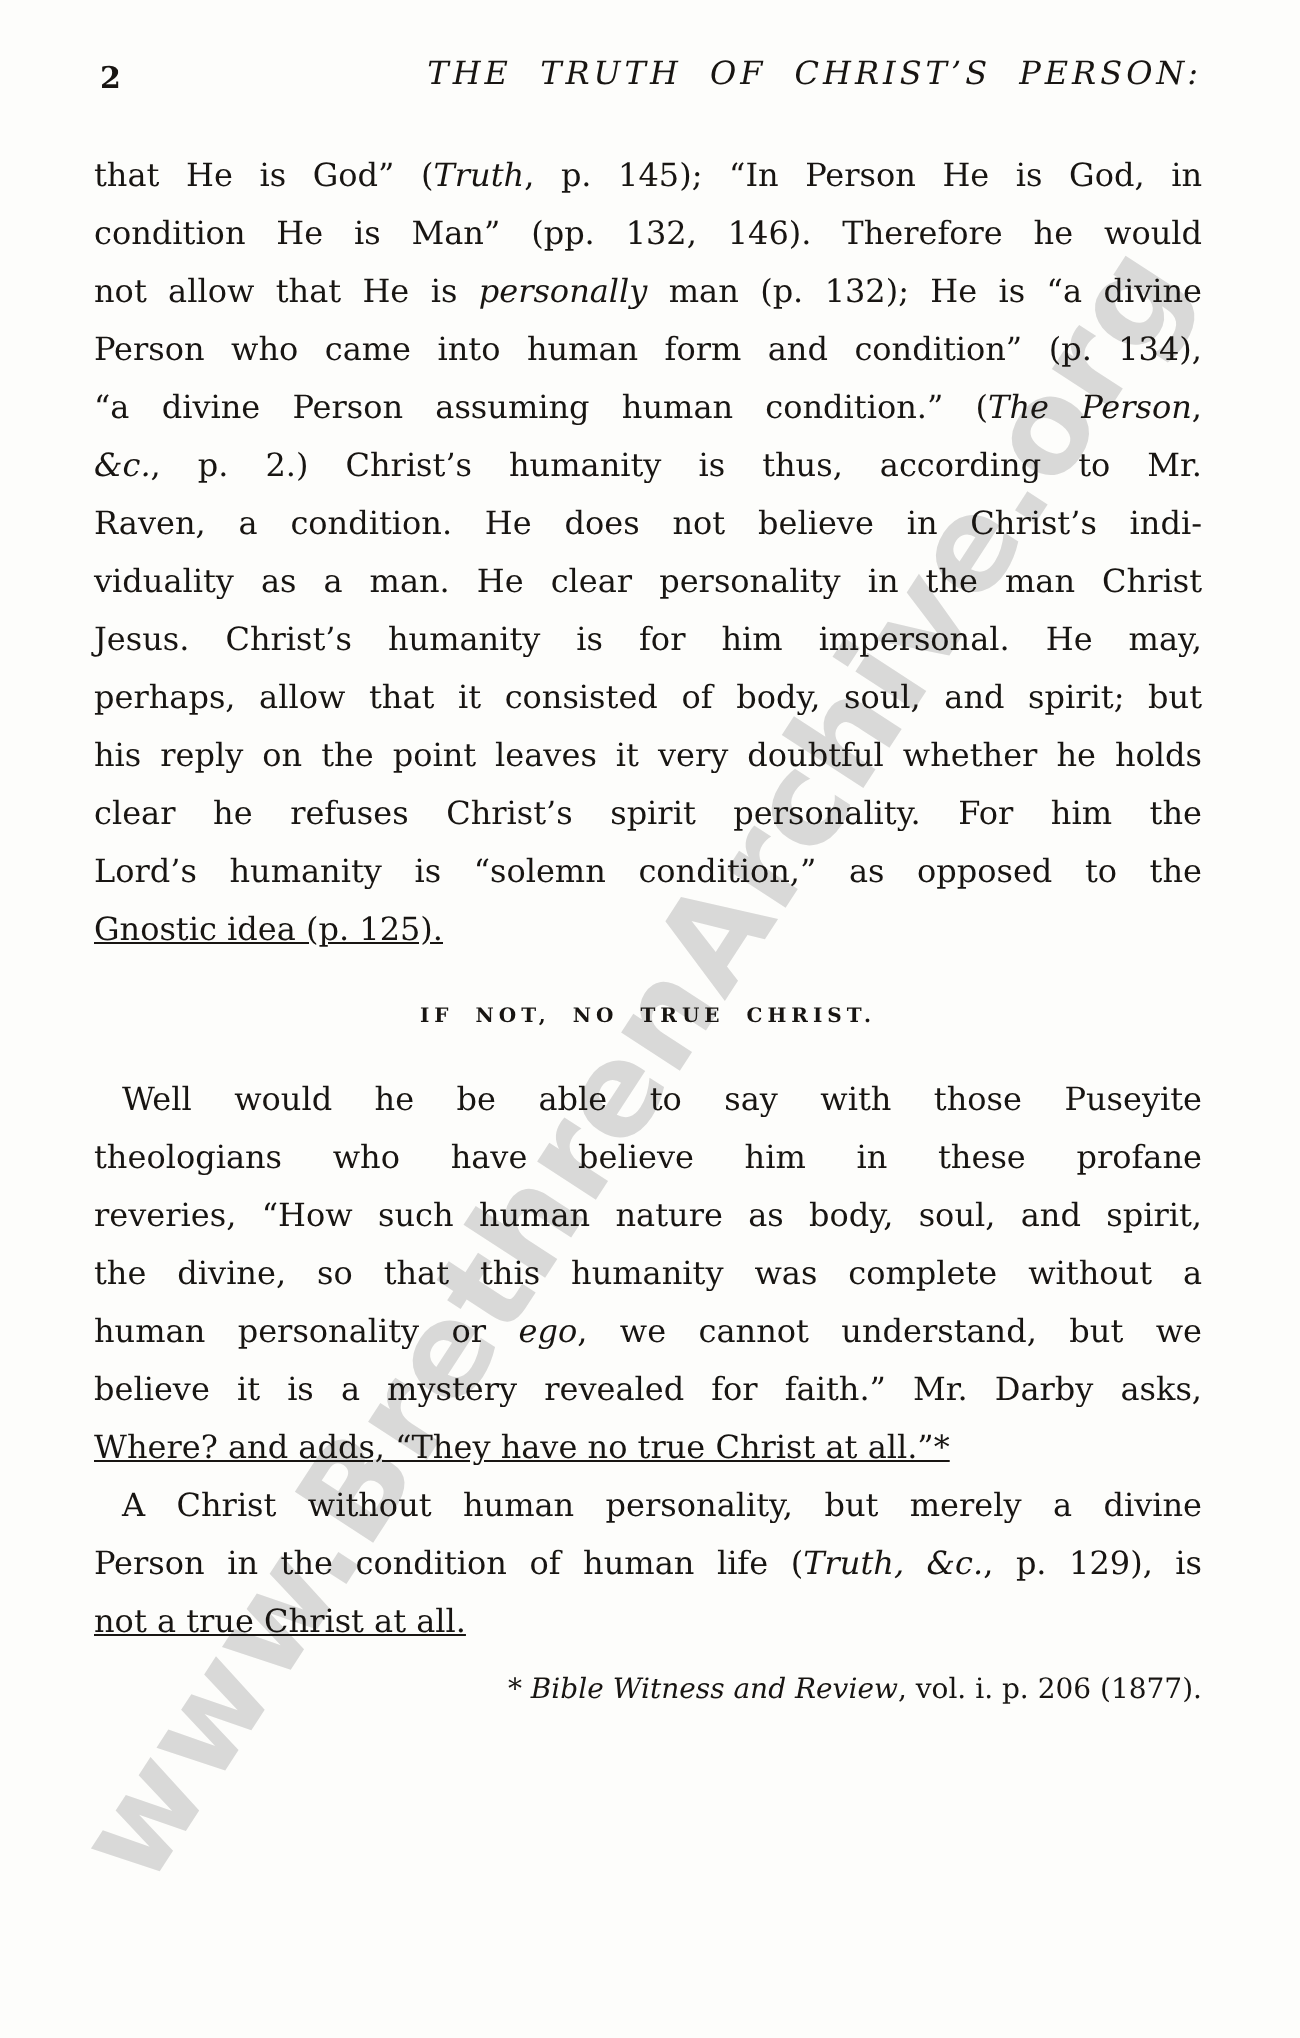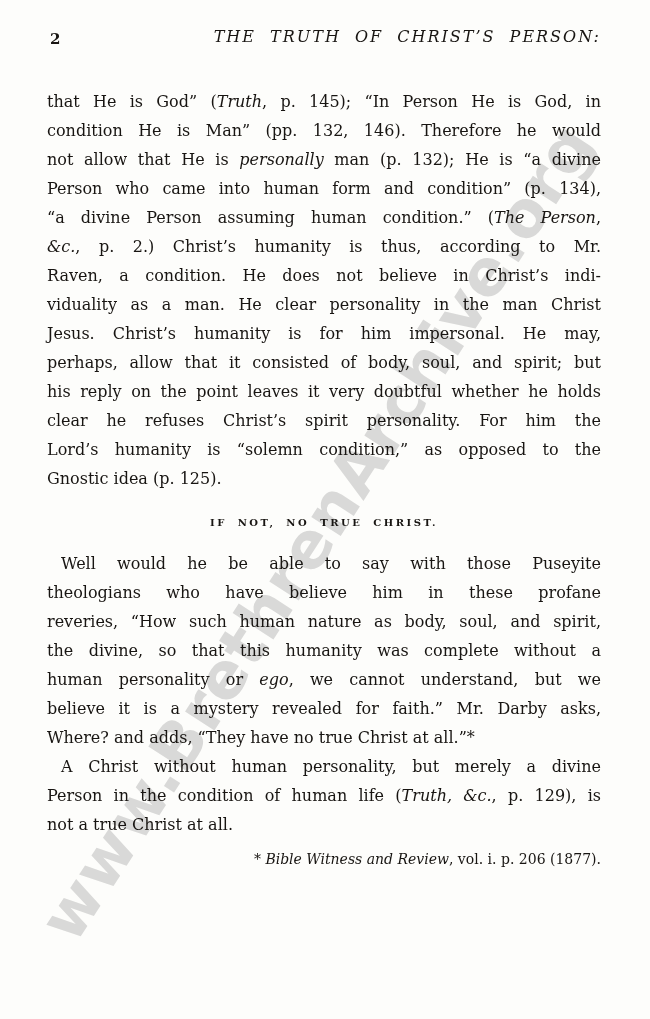--- a/index.html
+++ b/index.html
@@ -18,28 +18,28 @@
   }
   .header { position:absolute; left:47px; top:27px; width:554px; height:24px; z-index:1; }
   .pagenum {
     position:absolute; left:3px; top:3px;
     font-size:15px; font-weight:bold;
   }
   .runtitle {
     text-align:right; font-style:italic; font-weight:normal;
     font-size:16px; letter-spacing:2px; word-spacing:7px;
   }
-  .textblock { position:absolute; left:47px; top:87px; width:554px; z-index:1; }
+  .textblock { position:absolute; left:47px; top:73px; width:554px; z-index:1; }
   .para { width:100%; }
   .line {
     line-height:29px; height:29px; font-size:16px;
     text-align:justify; text-align-last:justify;
     white-space:normal; overflow:visible;
   }
-  .line.last { text-align-last:left; }
+  .line.last { text-align-last:left;text-decoration:underline; }
   .para.indent .line:first-child { text-indent:14px; }
   .section-heading {
     margin-top:20px; margin-bottom:17px; line-height:19px;
     text-align:center; font-weight:bold; font-size:10px;
     letter-spacing:2.5px; word-spacing:5px;
   }
   .footnote {
     margin-top:10px; text-align:right; font-size:14px; line-height:20px;
   }
   i { font-style:italic; }

